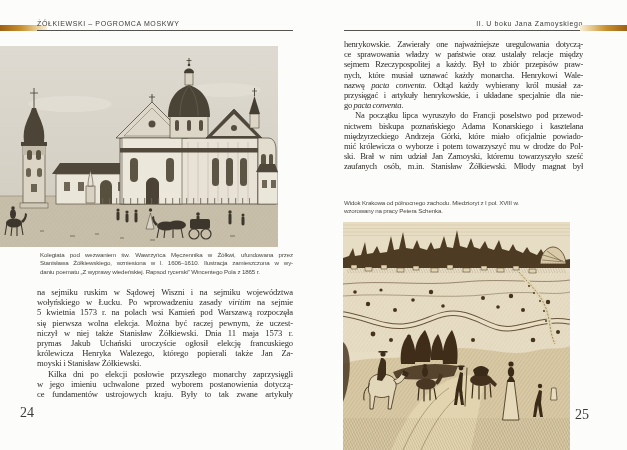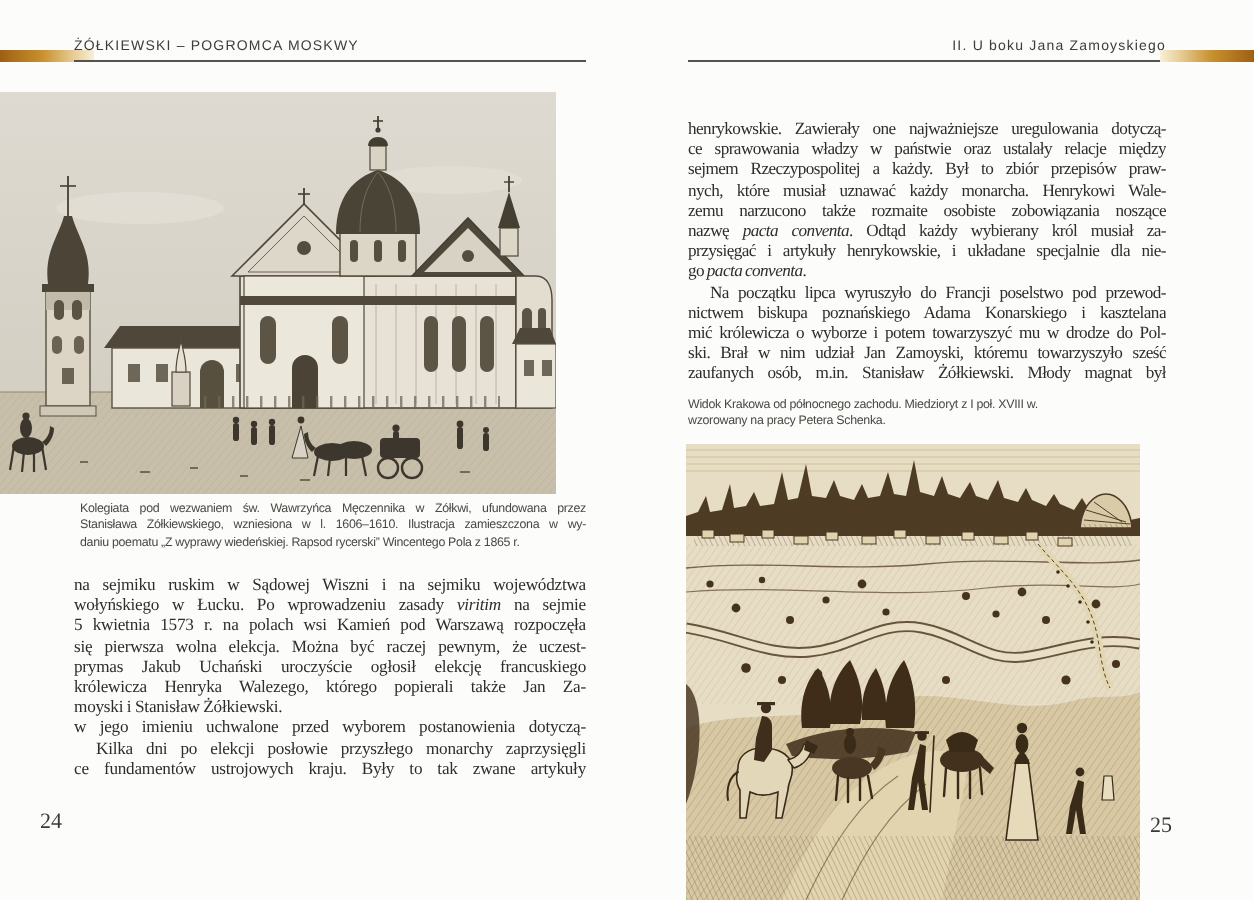--- a/index.html
+++ b/index.html
@@ -24,29 +24,29 @@
   .fig-krakow { left:343px; top:222px; width:227px; height:228px; }
 
   .caption { position:absolute; font-family:"Liberation Sans", sans-serif; font-size:6.2px;
              letter-spacing:-0.15px; line-height:8.3px; color:#4b4843; }
   .caption-left  { left:40px; top:251px; width:253px; }
   .caption-right { left:344px; top:199px; width:239px; }
   .caption .line { height:8.3px; line-height:8.3px; }
 
   .body-col { position:absolute; font-size:8.6px; line-height:10.2px; }
   .body-left  { left:37px; top:287px; width:256px; letter-spacing:-0.12px; word-spacing:-0.2px; }
-  .body-right { left:344px; top:59px;  width:239px; letter-spacing:-0.28px; word-spacing:-0.5px; }
+  .body-right { left:344px; top:39px;  width:239px; letter-spacing:-0.28px; word-spacing:-0.5px; }
   .body-col .line { height:10.2px; line-height:10.2px; }
 
   .line { display:block; overflow:hidden; text-align:justify; text-align-last:justify; }
   .line.last { text-align-last:left; }
   .line.indent { text-indent:11px; }
   .line i { font-style:italic; }
 
-  .pagenum { position:absolute; font-size:11px; color:#3b3a37; }
+  .pagenum { position:absolute; font-size:14px; color:#3b3a37; }
   .pn-left  { left:20px;  top:405px; }
   .pn-right { left:575px; top:407px; }
 </style>
 </head>
 <body>
 
 <div class="canvas">
 
   <div class="goldbar goldbar-left"></div>
   <div class="running-head head-left">ŻÓŁKIEWSKI – POGROMCA MOSKWY</div>
@@ -195,45 +195,46 @@
       <div class="line">Kolegiata pod wezwaniem św. Wawrzyńca Męczennika w Żółkwi, ufundowana przez</div>
       <div class="line">Stanisława Żółkiewskiego, wzniesiona w l. 1606–1610. Ilustracja zamieszczona w wy-</div>
       <div class="line last">daniu poematu „Z wyprawy wiedeńskiej. Rapsod rycerski” Wincentego Pola z 1865 r.</div>
     </div>
 
   <div class="body-col body-left">
       <div class="line">na sejmiku ruskim w Sądowej Wiszni i na sejmiku województwa</div>
       <div class="line">wołyńskiego w Łucku. Po wprowadzeniu zasady <i>viritim</i> na sejmie</div>
       <div class="line">5 kwietnia 1573 r. na polach wsi Kamień pod Warszawą rozpoczęła</div>
       <div class="line">się pierwsza wolna elekcja. Można być raczej pewnym, że uczest-</div>
+      <div class="line">niczył w niej także Stanisław Żółkiewski. Dnia 11 maja 1573 r.</div>
       <div class="line">prymas Jakub Uchański uroczyście ogłosił elekcję francuskiego</div>
       <div class="line">królewicza Henryka Walezego, którego popierali także Jan Za-</div>
       <div class="line last">moyski i Stanisław Żółkiewski.</div>
+      <div class="line indent">Kilka dni po elekcji posłowie przyszłego monarchy zaprzysięgli</div>
       <div class="line">w jego imieniu uchwalone przed wyborem postanowienia dotyczą-</div>
-      <div class="line indent">Kilka dni po elekcji posłowie przyszłego monarchy zaprzysięgli</div>
       <div class="line">ce fundamentów ustrojowych kraju. Były to tak zwane artykuły</div>
     </div>
 
   <div class="pagenum pn-left">24</div>
 
   <div class="running-head head-right">II. U boku Jana Zamoyskiego</div>
   <div class="rule rule-right"></div>
   <div class="goldbar goldbar-right"></div>
 
   <div class="body-col body-right">
       <div class="line">henrykowskie. Zawierały one najważniejsze uregulowania dotyczą-</div>
       <div class="line">ce sprawowania władzy w państwie oraz ustalały relacje między</div>
       <div class="line">sejmem Rzeczypospolitej a każdy. Był to zbiór przepisów praw-</div>
       <div class="line">nych, które musiał uznawać każdy monarcha. Henrykowi Wale-</div>
-      <div class="line">zemu narzucono także rozmaite osobiste zobowiązania noszące</div>
       <div class="line">nazwę <i>pacta conventa</i>. Odtąd każdy wybierany król musiał za-</div>
       <div class="line">przysięgać i artykuły henrykowskie, i układane specjalnie dla nie-</div>
       <div class="line last">go <i>pacta conventa</i>.</div>
       <div class="line indent">Na początku lipca wyruszyło do Francji poselstwo pod przewod-</div>
       <div class="line">nictwem biskupa poznańskiego Adama Konarskiego i kasztelana</div>
+      <div class="line">międzyrzeckiego Andrzeja Górki, które miało oficjalnie powiado-</div>
       <div class="line">mić królewicza o wyborze i potem towarzyszyć mu w drodze do Pol-</div>
       <div class="line">ski. Brał w nim udział Jan Zamoyski, któremu towarzyszyło sześć</div>
       <div class="line">zaufanych osób, m.in. Stanisław Żółkiewski. Młody magnat był</div>
     </div>
 
   <div class="caption caption-right">
       <div class="line last">Widok Krakowa od północnego zachodu. Miedzioryt z I poł. XVIII w.</div>
       <div class="line last">wzorowany na pracy Petera Schenka.</div>
     </div>
 

